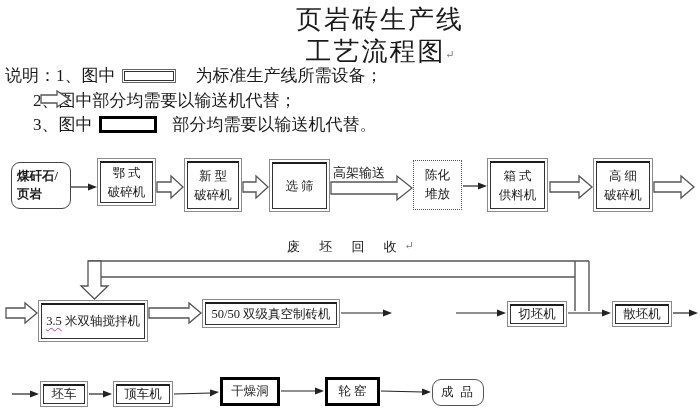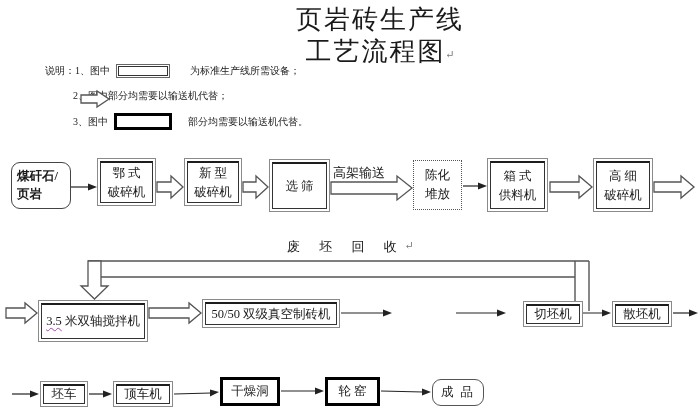--- a/index.html
+++ b/index.html
@@ -4,21 +4,21 @@
 <style>
   html,body{margin:0;padding:0;background:#fff;}
   #canvas{position:relative;width:700px;height:420px;background:#fff;overflow:hidden;
           font-family:"Liberation Serif","DejaVu Serif",serif;color:#1a1a1a;}
   .abs{position:absolute;}
   
   .title{left:235px;top:4px;width:290px;text-align:center;line-height:1.22;
          font-size:26px;letter-spacing:2px;}
   .ret{font-size:11px;color:#777;letter-spacing:0;vertical-align:2px;}
   
-  .legend-row{display:flex;align-items:center;font-size:10px;white-space:nowrap;margin-left:40px;}
+  .legend-row{display:flex;align-items:center;font-size:17px;white-space:nowrap;}
   .sym-box{display:inline-block;width:52px;height:12px;border:1px solid #666;
            box-shadow:inset 0 0 0 1px #fff, inset 0 0 0 2px #333;margin:0 6px;}
   .sym-thick{display:inline-block;width:52px;height:11px;border:3px solid #000;margin:0 6px;}
   .sym-arrow{margin:0 2px 0 6px;}
   
   .box{position:absolute;background:#fff;box-sizing:border-box;font-size:12.5px;
        display:flex;align-items:center;justify-content:center;text-align:center;}
   .double{border:1px solid #8a8a8a;padding:2px;}
   .double .in{box-sizing:border-box;width:100%;height:100%;border:1px solid #333;
               border-top:2.5px solid #1d1d1d;display:flex;flex-direction:column;
@@ -135,21 +135,21 @@
   <div class="box rounded" style="left:11px;top:162px;width:60px;height:47px;">
     <span>煤矸石/</span>
     <span>页岩</span>
   </div>
   <div class="box double" style="left:97px;top:158px;width:59px;height:48px;">
     <div class="in">
         <span>鄂 式</span>
         <span>破碎机</span>
       </div>
   </div>
-  <div class="box double" style="left:184px;top:158px;width:58px;height:48px;">
+  <div class="box double" style="left:184px;top:158px;width:58px;height:54px;">
     <div class="in">
         <span>新 型</span>
         <span>破碎机</span>
       </div>
   </div>
   <div class="box double" style="left:269px;top:159px;width:61px;height:53px;">
     <div class="in">
         <span>选 筛</span>
       </div>
   </div>
@@ -179,21 +179,21 @@
     <div class="in" style="flex-direction:row;">
         <span class="u35">3.5</span>
         <span style="white-space:pre;"> 米双轴搅拌机</span>
       </div>
   </div>
   <div class="box double" style="left:202px;top:299px;width:138px;height:29px;">
     <div class="in">
         <span>50/50 双级真空制砖机</span>
       </div>
   </div>
-  <div class="box double" style="left:507px;top:301px;width:60px;height:26px;margin-left:16px;">
+  <div class="box double" style="left:507px;top:301px;width:60px;height:26px;">
     <div class="in">
         <span>切坯机</span>
       </div>
   </div>
   <div class="box double" style="left:612px;top:301px;width:60px;height:26px;">
     <div class="in">
         <span>散坯机</span>
       </div>
   </div>
 

